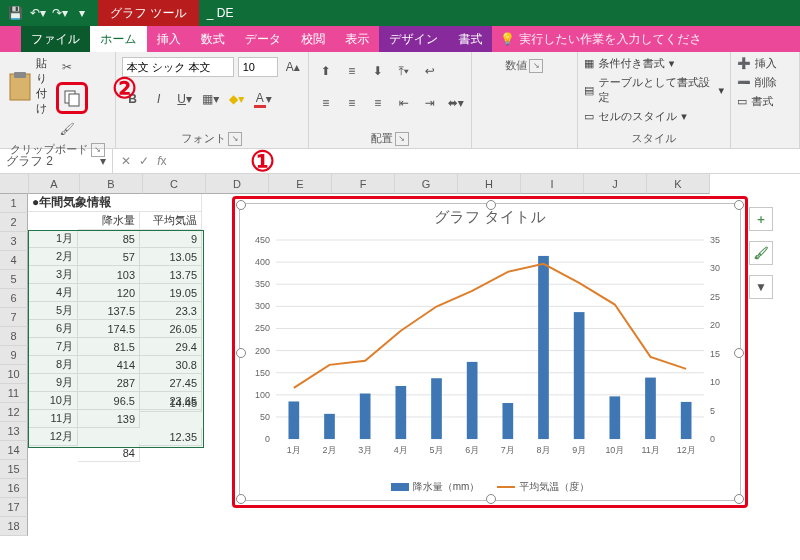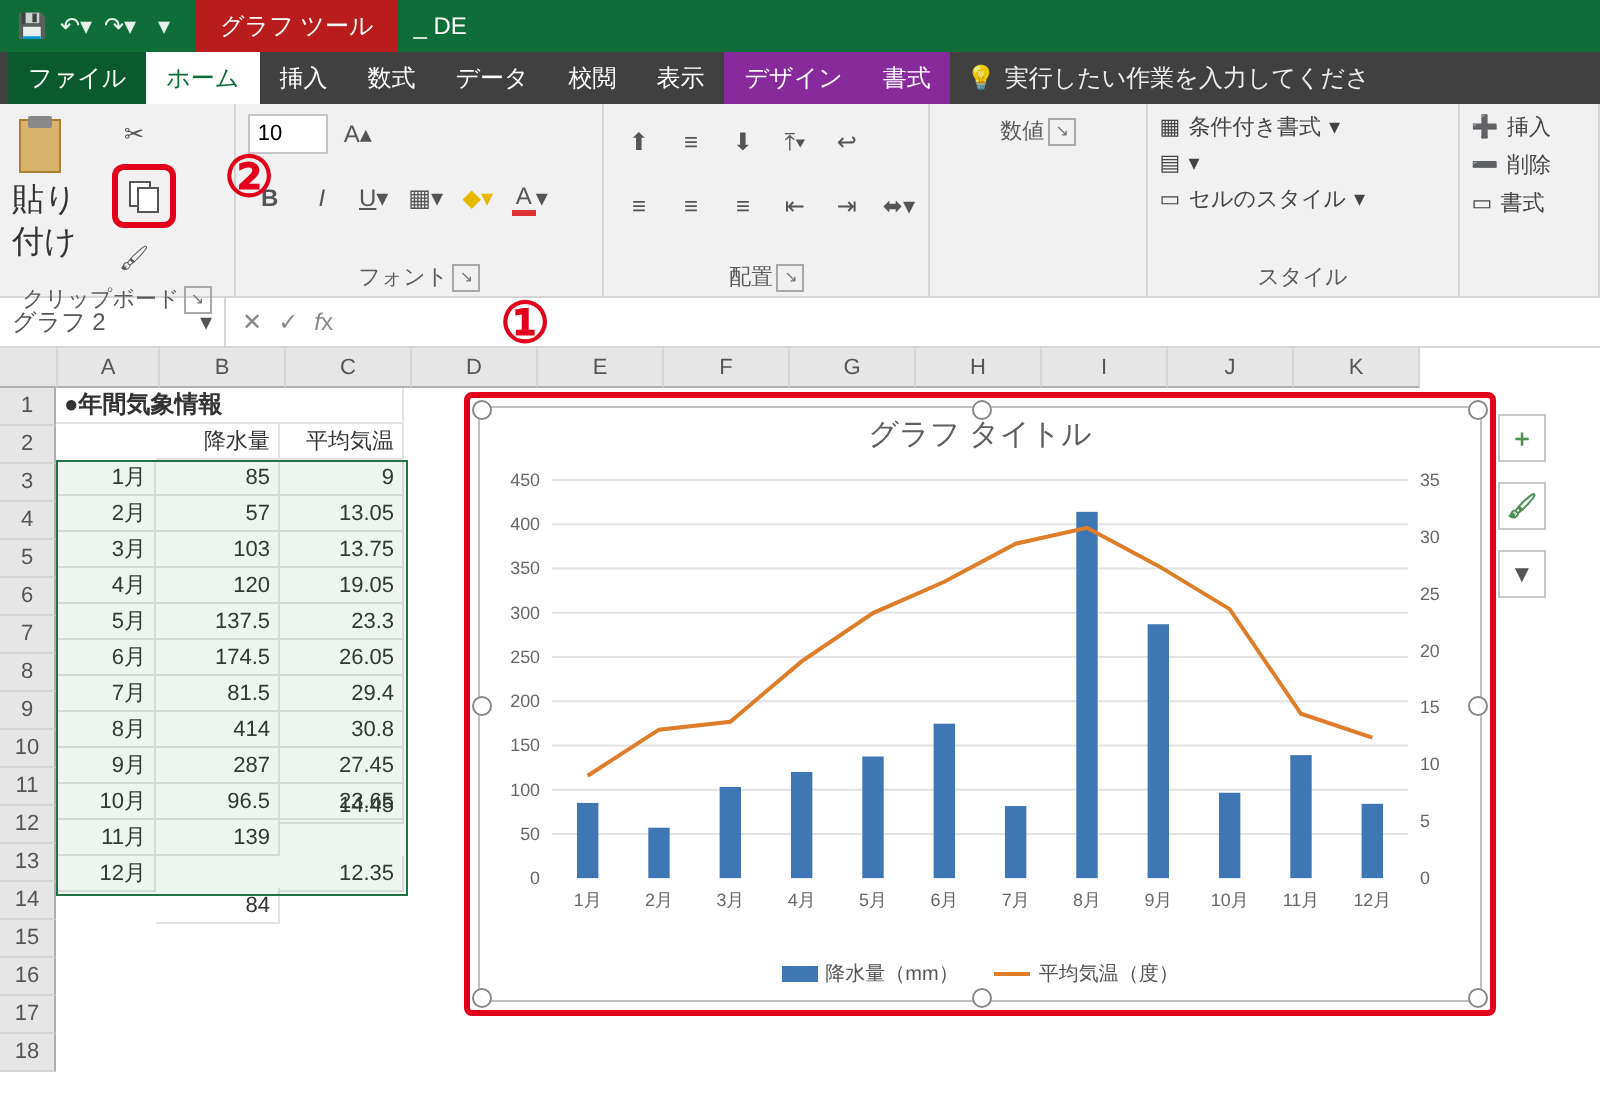--- a/index.html
+++ b/index.html
@@ -4,33 +4,33 @@
 <style>
 html,body{margin:0;padding:0;font-family:"Yu Gothic","Meiryo",sans-serif;font-size:12px;color:#333;background:#fff;width:800px;height:560px;overflow:hidden}
 
 .titlebar{height:26px;background:#0f6e38;display:flex;align-items:center;color:#fff}
 .qat{display:flex;align-items:center;gap:6px;padding:0 8px}
 .qat-ico{width:16px;height:16px;display:flex;align-items:center;justify-content:center;opacity:.9;color:#fff}
 .titlebar .title{flex:1;text-align:center;font-size:12px}
 .titlebar .modetab{background:#b91c1c;height:26px;display:flex;align-items:center;padding:0 12px}
 .titlebar .right{padding:0 8px}
 
-.ribbon-tabs{height:26px;background:#404040;display:flex;padding-left:4px;color:#fff}
+.ribbon-tabs{height:26px;background:#ec4899;display:flex;padding-left:21px;color:#fff}
 .rtab{padding:0 10px;height:26px;display:flex;align-items:center;cursor:pointer}
 .rtab.file{background:#0b5a2d}
 .rtab.active{background:#fff;color:#0f6e38}
 .rtab.purple{background:#872a9c}
 .ribbon-tabs .tell{display:flex;align-items:center;gap:4px;padding:0 8px;opacity:.9}
 
 .ribbon{height:96px;background:#f1f1f1;border-bottom:1px solid #d5d5d5;display:flex}
 .group{border-right:1px solid #d5d5d5;display:flex;flex-direction:column;padding:4px 6px 0}
 .group .area{flex:1;display:flex;align-items:flex-start;gap:6px}
 .group .label{font-size:11px;color:#5a5a5a;text-align:center;padding:2px 0;display:flex;justify-content:center;align-items:center;gap:2px}
 .group .label .dlg{width:12px;height:12px;border:1px solid #a8a8a8;font-size:8px;display:flex;align-items:center;justify-content:center;color:#777}
-.bigbtn{width:44px;display:flex;flex-direction:column;justify-content:center;gap:2px;font-size:16px}
+.bigbtn{width:44px;display:flex;flex-direction:row;align-items:center;justify-content:center;gap:2px;font-size:11px}
 .smbtn{width:22px;height:22px;display:flex;align-items:center;justify-content:center;color:#555}
 .copy-hl{border:3px solid #e3001b;border-radius:6px;padding:2px}
 .badge{position:absolute;color:#e3001b;font-size:28px;font-weight:bold}
 .fontsel{display:flex;gap:4px;align-items:center}
 .fontsel input{height:18px;font-size:11px;border:1px solid #c5c5c5;padding:0 4px;background:#fff}
 .row{display:flex;gap:4px;margin-top:4px}
 .stylelist{display:flex;flex-direction:column;gap:4px;font-size:11px;color:#444}
 .stylelist div{display:flex;align-items:center;gap:4px}
 
 .fxbar{height:24px;border-bottom:1px solid #d5d5d5;display:flex;align-items:center}
@@ -114,20 +114,21 @@
     <span class="badge" style="left:112px;top:20px">②</span>
     <div class="label">
         <span>クリップボード</span>
         <span class="dlg">↘</span>
       </div>
   </div>
 
   <div class="group" style="width:180px">
     <div class="area" style="flex-direction:column">
       <div class="fontsel">
+        <input style="width: 102px;" value="本文 シック 本文">
         <input style="width: 30px;" value="10">
         <span class="smbtn">A▴</span>
       </div>
       <div class="row">
         <span class="smbtn">
             <b>B</b>
           </span>
         <span class="smbtn">
             <i>I</i>
           </span>
@@ -171,21 +172,21 @@
     <div class="label">
         <span>数値</span>
         <span class="dlg">↘</span>
       </div>
   </div>
 
   <div class="group" style="width:150px">
     <div class="area">
       <div class="stylelist">
         <div><span>▦</span><span>条件付き書式</span>▾</div>
-        <div><span>▤</span>▾</div>
+        <div><span>▤</span><span>テーブルとして書式設定</span>▾</div>
         <div><span>▭</span><span>セルのスタイル</span>▾</div>
       </div>
     </div>
     <div class="label">
         <span>スタイル</span>
       </div>
   </div>
 
   <div class="group" style="width:60px">
     <div class="area">

